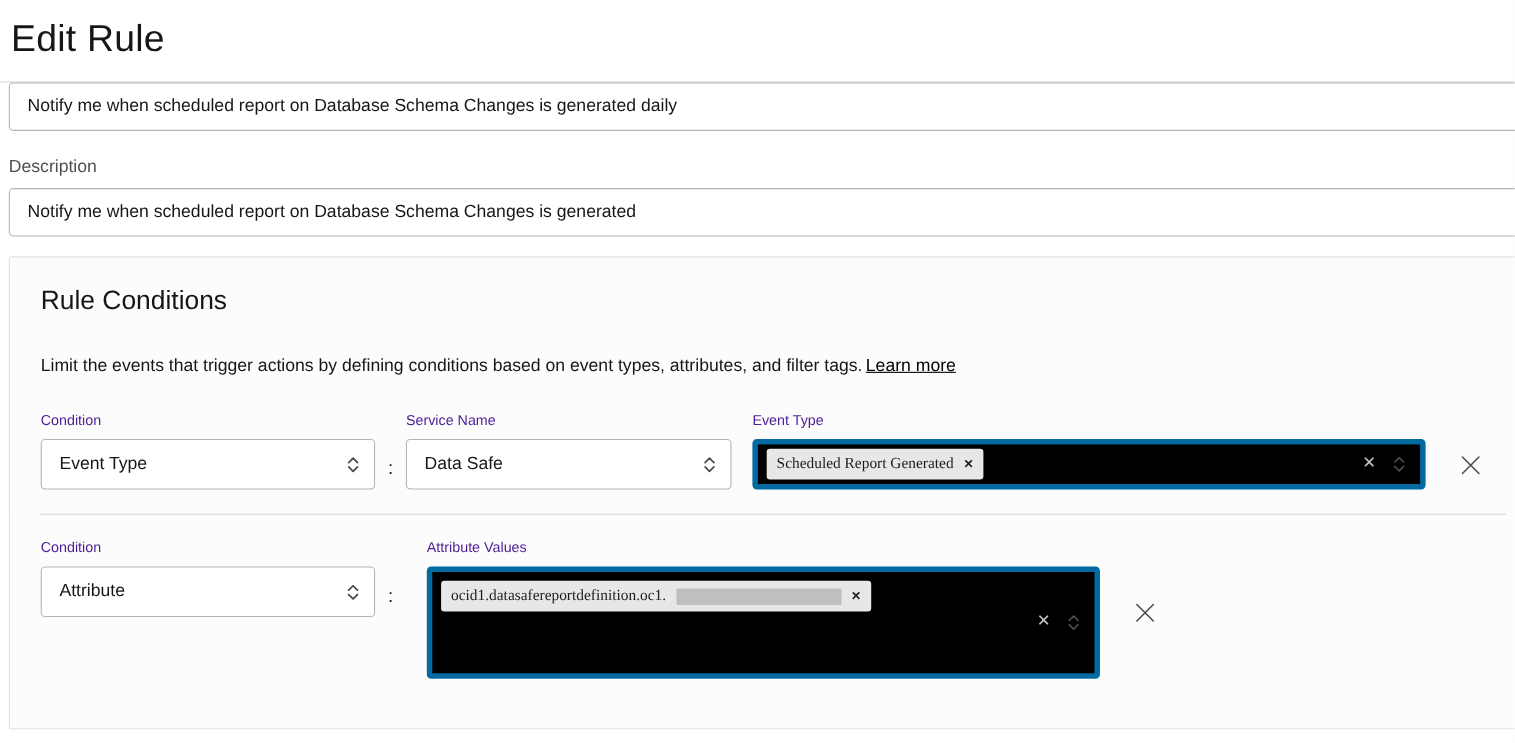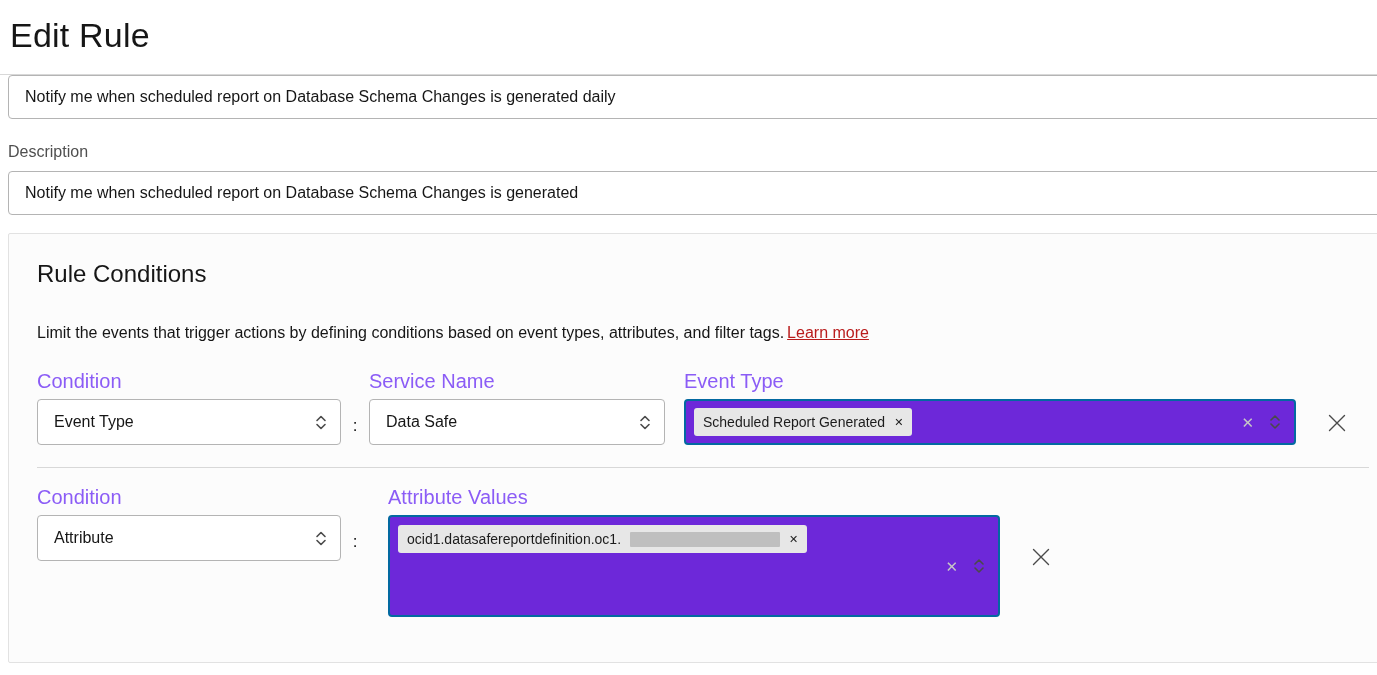--- a/index.html
+++ b/index.html
@@ -21,41 +21,41 @@
     font-family: inherit; background: #fff;
   }
 
   .panel {
     margin: 18px 0 0 8px; width: 1410px; height: 430px;
     background: #fcfcfc; border: 1px solid #e2e2e2; border-radius: 2px;
     padding: 26px 0 0 28px;
   }
   .panel h2 { font-size: 24px; font-weight: 500; color: #161616; }
   .help { font-size: 16px; margin-top: 36px; color: #161616; }
-  .link { color: #b91c1c; text-decoration: underline; cursor: pointer; margin-left: 3px; }
+  .link { color: #000000; text-decoration: underline; cursor: pointer; margin-left: 3px; }
 
   .cond-row { display: flex; margin-top: 30px; }
   .cond-row.second { margin-top: 20px; }
   .col { display: flex; flex-direction: column; }
-  .col > label { font-size: 20px; color: #8b5cf6; margin-bottom: 8px; line-height: 19px; }
+  .col > label { font-size: 13px; color: #4c1d95; margin-bottom: 8px; line-height: 19px; }
   .col-condition { width: 304px; }
   .colon { width: 28px; text-align: center; font-size: 17px; color: #161616; padding-top: 44px; }
   .col-name { width: 296px; }
   .col-values { width: 612px; margin-left: 19px; }
 
   .select {
     height: 46px; border: 1px solid #b4b4b4; border-radius: 4px; background: #fff;
     display: flex; align-items: center; padding: 0 13px 0 16px; cursor: pointer;
   }
   .select-value { font-size: 16px; color: #161616; }
   .select .updown { margin-left: auto; }
 
   .multiselect {
-    position: relative; border: 2px solid #0369a1; border-radius: 4px; background: #6d28d9;
-    display: flex; cursor: text;
+    position: relative; border: 5px solid #0369a1; border-radius: 4px; background: #000000;
+    display: flex; cursor: text; font-family: Liberation Serif, serif;
   }
   .multiselect.short { height: 46px; align-items: center; padding: 0 76px 0 8px; }
   .multiselect.tall  { height: 102px; align-items: flex-start; padding: 8px 76px 8px 8px; }
 
   .chip {
     display: inline-flex; align-items: center; gap: 9px;
     background: #e7e7e7; border-radius: 3px; padding: 6px 9px;
     font-size: 14px; color: #1c1c1c; white-space: nowrap;
   }
   .chip-x {

